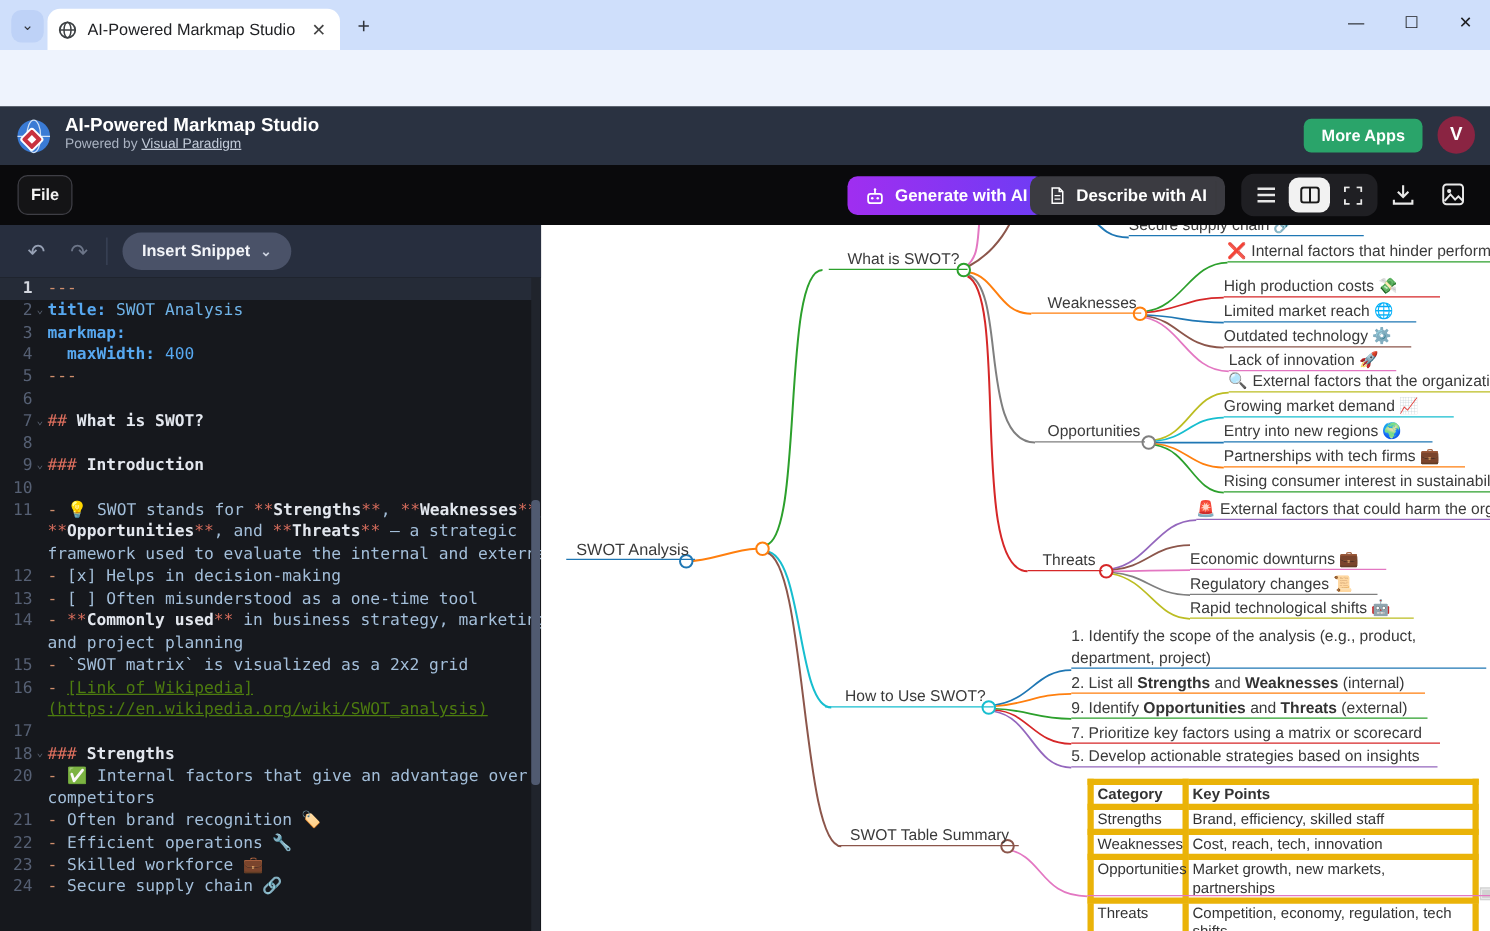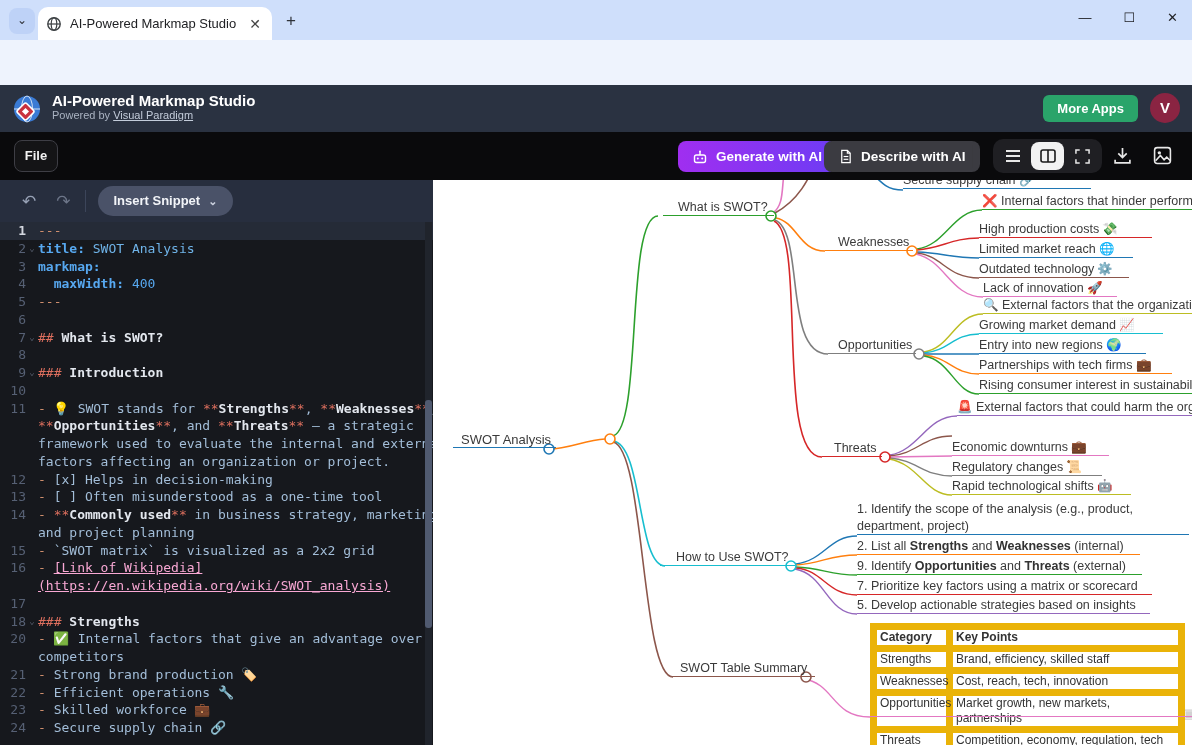--- a/index.html
+++ b/index.html
@@ -59,38 +59,38 @@
   .fold { width:12px; text-align:center; color:#5b6474; font-size:9px; flex:none; }
   .ct { flex:1; overflow:hidden; }
   .tk-fm,.tk-dash { color:#cf8e6d; }
   .tk-key { color:#57a8f0; font-weight:bold; }
   .tk-val { color:#6fb3e8; }
   .tk-num { color:#57a8f0; }
   .tk-mark { color:#dd6f5e; }
   .tk-head { color:#e3e7ee; font-weight:bold; }
   .tk-pl,.tk-code { color:#a3bed9; }
   .tk-bold { color:#e3e7ee; font-weight:bold; }
-  .tk-link { color:#f9a8d4; text-decoration:underline;text-align:right; }
+  .tk-link { color:#4d7c0f; text-decoration:underline;text-align:right; }
   #ed-scroll { position:absolute; right:1px; top:42px; width:7px; height:523px; background:#20242c; }
   #ed-thumb { position:absolute; left:0; top:178px; width:7px; height:228px; background:#505a70; border-radius:3px; }
 
   
   #canvas { position:absolute; left:433px; top:180px; width:759px; height:565px; background:#fff; overflow:hidden; }
   #links { position:absolute; left:0; top:0; z-index:1; }
   .mi { position:absolute; z-index:2; font-size:12.5px; color:#3a3a3a; white-space:nowrap; height:16px; line-height:15px; display:inline-block; }
   .mi b { font-weight:bold; color:#333; }
   .u-blue{border-bottom:1.7px solid #1f77b4} .u-orange{border-bottom:1.7px solid #ff7f0e}
   .u-green{border-bottom:1.7px solid #2ca02c} .u-red{border-bottom:1.7px solid #d62728}
   .u-purple{border-bottom:1.7px solid #9467bd} .u-brown{border-bottom:1.7px solid #8c564b}
   .u-pink{border-bottom:1.7px solid #e377c2} .u-gray{border-bottom:1.7px solid #7f7f7f}
   .u-olive{border-bottom:1.7px solid #bcbd22} .u-cyan{border-bottom:1.7px solid #17becf}
   .root-label { font-size:13px; }
   .wrap2 { white-space:normal; height:auto; line-height:16.5px; }
   #swot-table { position:absolute; left:437px; top:443px; z-index:3; border-collapse:collapse; background:#fff; font-size:12px; color:#333; table-layout:fixed; width:308px; }
-  #swot-table th, #swot-table td { border:7px solid #eab308; padding:0 3px; text-align:left; vertical-align:top; line-height:15px; }
+  #swot-table th, #swot-table td { border:5px solid #eab308; padding:0 3px; text-align:left; vertical-align:top; line-height:15px; }
   #swot-table th { font-weight:bold; }
   #watermark { position:absolute; left:612px; top:526px; z-index:0; color:#d2d2d2; font-size:13px; font-weight:bold; letter-spacing:.5px; display:flex; gap:10px; }
   .tbl-underline { left:437px; top:521px; width:322px; z-index:4; }
   svg { display:block; }
 </style>
 </head>
 <body>
 
 <div id="titlebar">
   <div class="tab-search">⌄</div>
@@ -233,33 +233,32 @@
       <div class="crow"><span class="gut">4</span><span class="fold"></span><span class="ct"><span class="tk-pl">  </span><span class="tk-key">maxWidth:</span><span class="tk-num"> 400</span></span></div>
       <div class="crow"><span class="gut">5</span><span class="fold"></span><span class="ct"><span class="tk-fm">---</span></span></div>
       <div class="crow"><span class="gut">6</span><span class="fold"></span><span class="ct"></span></div>
       <div class="crow"><span class="gut">7</span><span class="fold">⌄</span><span class="ct"><span class="tk-mark">## </span><span class="tk-head">What is SWOT?</span></span></div>
       <div class="crow"><span class="gut">8</span><span class="fold"></span><span class="ct"></span></div>
       <div class="crow"><span class="gut">9</span><span class="fold">⌄</span><span class="ct"><span class="tk-mark">### </span><span class="tk-head">Introduction</span></span></div>
       <div class="crow"><span class="gut">10</span><span class="fold"></span><span class="ct"></span></div>
       <div class="crow"><span class="gut">11</span><span class="fold"></span><span class="ct"><span class="tk-dash">- </span><span class="tk-pl">💡 SWOT stands for </span><span class="tk-mark">**</span><span class="tk-bold">Strengths</span><span class="tk-mark">**</span><span class="tk-pl">, </span><span class="tk-mark">**</span><span class="tk-bold">Weaknesses</span><span class="tk-mark">**</span><span class="tk-pl">,</span></span></div>
       <div class="crow"><span class="gut"></span><span class="fold"></span><span class="ct"><span class="tk-mark">**</span><span class="tk-bold">Opportunities</span><span class="tk-mark">**</span><span class="tk-pl">, and </span><span class="tk-mark">**</span><span class="tk-bold">Threats</span><span class="tk-mark">**</span><span class="tk-pl"> — a strategic</span></span></div>
       <div class="crow"><span class="gut"></span><span class="fold"></span><span class="ct"><span class="tk-pl">framework used to evaluate the internal and external</span></span></div>
-      <div class="crow"><span class="gut"></span><span class="fold"></span><span class="ct"><span class="tk-pl">factors affecting an organization or project.</span></span></div>
       <div class="crow"><span class="gut">12</span><span class="fold"></span><span class="ct"><span class="tk-dash">- </span><span class="tk-pl">[x] Helps in decision-making</span></span></div>
       <div class="crow"><span class="gut">13</span><span class="fold"></span><span class="ct"><span class="tk-dash">- </span><span class="tk-pl">[ ] Often misunderstood as a one-time tool</span></span></div>
       <div class="crow"><span class="gut">14</span><span class="fold"></span><span class="ct"><span class="tk-dash">- </span><span class="tk-mark">**</span><span class="tk-bold">Commonly used</span><span class="tk-mark">**</span><span class="tk-pl"> in business strategy, marketing,</span></span></div>
       <div class="crow"><span class="gut"></span><span class="fold"></span><span class="ct"><span class="tk-pl">and project planning</span></span></div>
       <div class="crow"><span class="gut">15</span><span class="fold"></span><span class="ct"><span class="tk-dash">- </span><span class="tk-code">`SWOT matrix`</span><span class="tk-pl"> is visualized as a 2x2 grid</span></span></div>
       <div class="crow"><span class="gut">16</span><span class="fold"></span><span class="ct"><span class="tk-dash">- </span><span class="tk-link">[Link of Wikipedia]</span></span></div>
       <div class="crow"><span class="gut"></span><span class="fold"></span><span class="ct"><span class="tk-link">(https://en.wikipedia.org/wiki/SWOT_analysis)</span></span></div>
       <div class="crow"><span class="gut">17</span><span class="fold"></span><span class="ct"></span></div>
       <div class="crow"><span class="gut">18</span><span class="fold">⌄</span><span class="ct"><span class="tk-mark">### </span><span class="tk-head">Strengths</span></span></div>
       <div class="crow"><span class="gut">20</span><span class="fold"></span><span class="ct"><span class="tk-dash">- </span><span class="tk-pl">✅ Internal factors that give an advantage over</span></span></div>
       <div class="crow"><span class="gut"></span><span class="fold"></span><span class="ct"><span class="tk-pl">competitors</span></span></div>
-      <div class="crow"><span class="gut">21</span><span class="fold"></span><span class="ct"><span class="tk-dash">- </span><span class="tk-pl">Strong brand production 🏷️</span></span></div>
+      <div class="crow"><span class="gut">21</span><span class="fold"></span><span class="ct"><span class="tk-dash">- </span><span class="tk-pl">Often brand recognition 🏷️</span></span></div>
       <div class="crow"><span class="gut">22</span><span class="fold"></span><span class="ct"><span class="tk-dash">- </span><span class="tk-pl">Efficient operations 🔧</span></span></div>
       <div class="crow"><span class="gut">23</span><span class="fold"></span><span class="ct"><span class="tk-dash">- </span><span class="tk-pl">Skilled workforce 💼</span></span></div>
       <div class="crow"><span class="gut">24</span><span class="fold"></span><span class="ct"><span class="tk-dash">- </span><span class="tk-pl">Secure supply chain 🔗</span></span></div>
     </div>
   <div id="ed-scroll">
       <div id="ed-thumb"></div>
     </div>
 </div>
 
 <div id="canvas">

